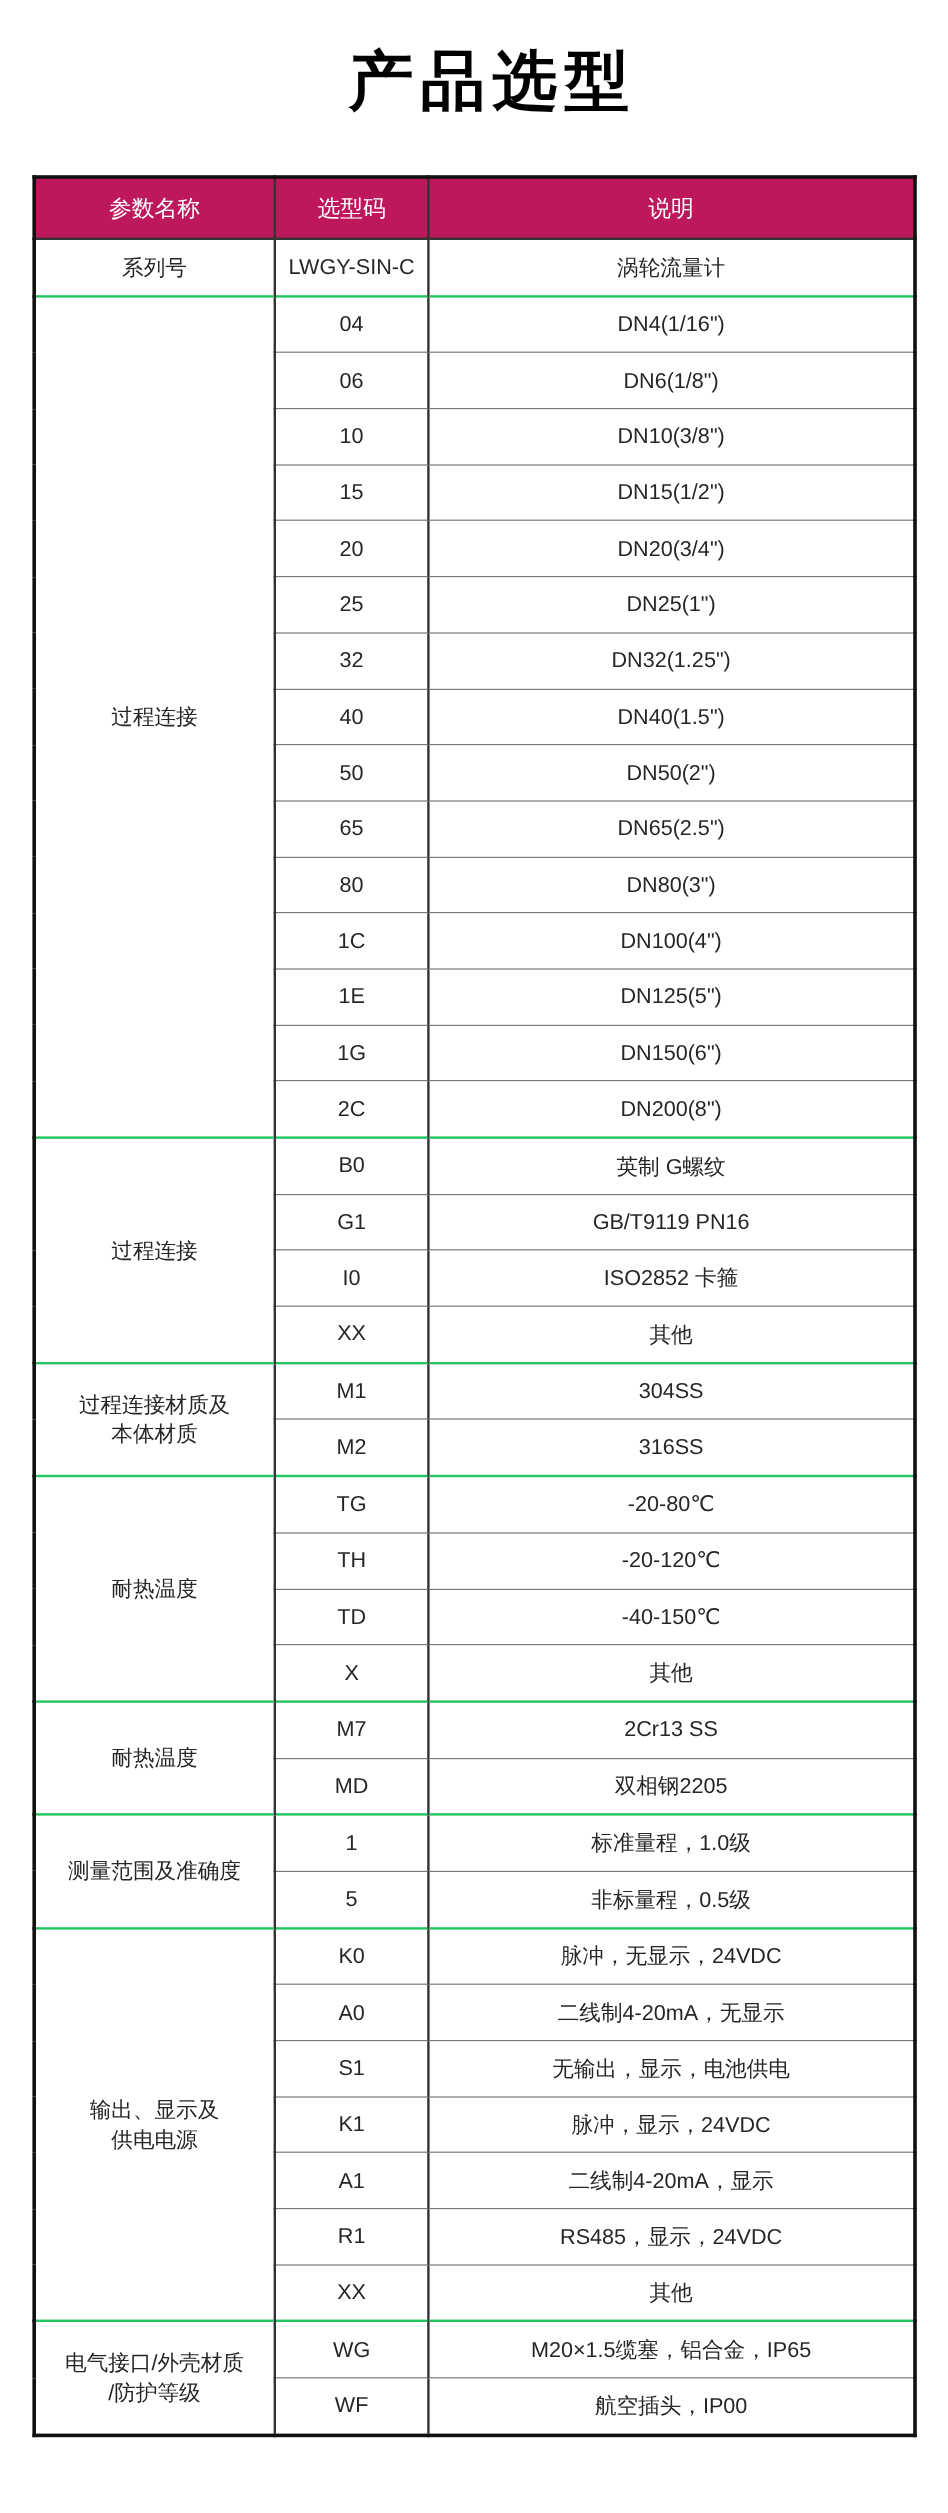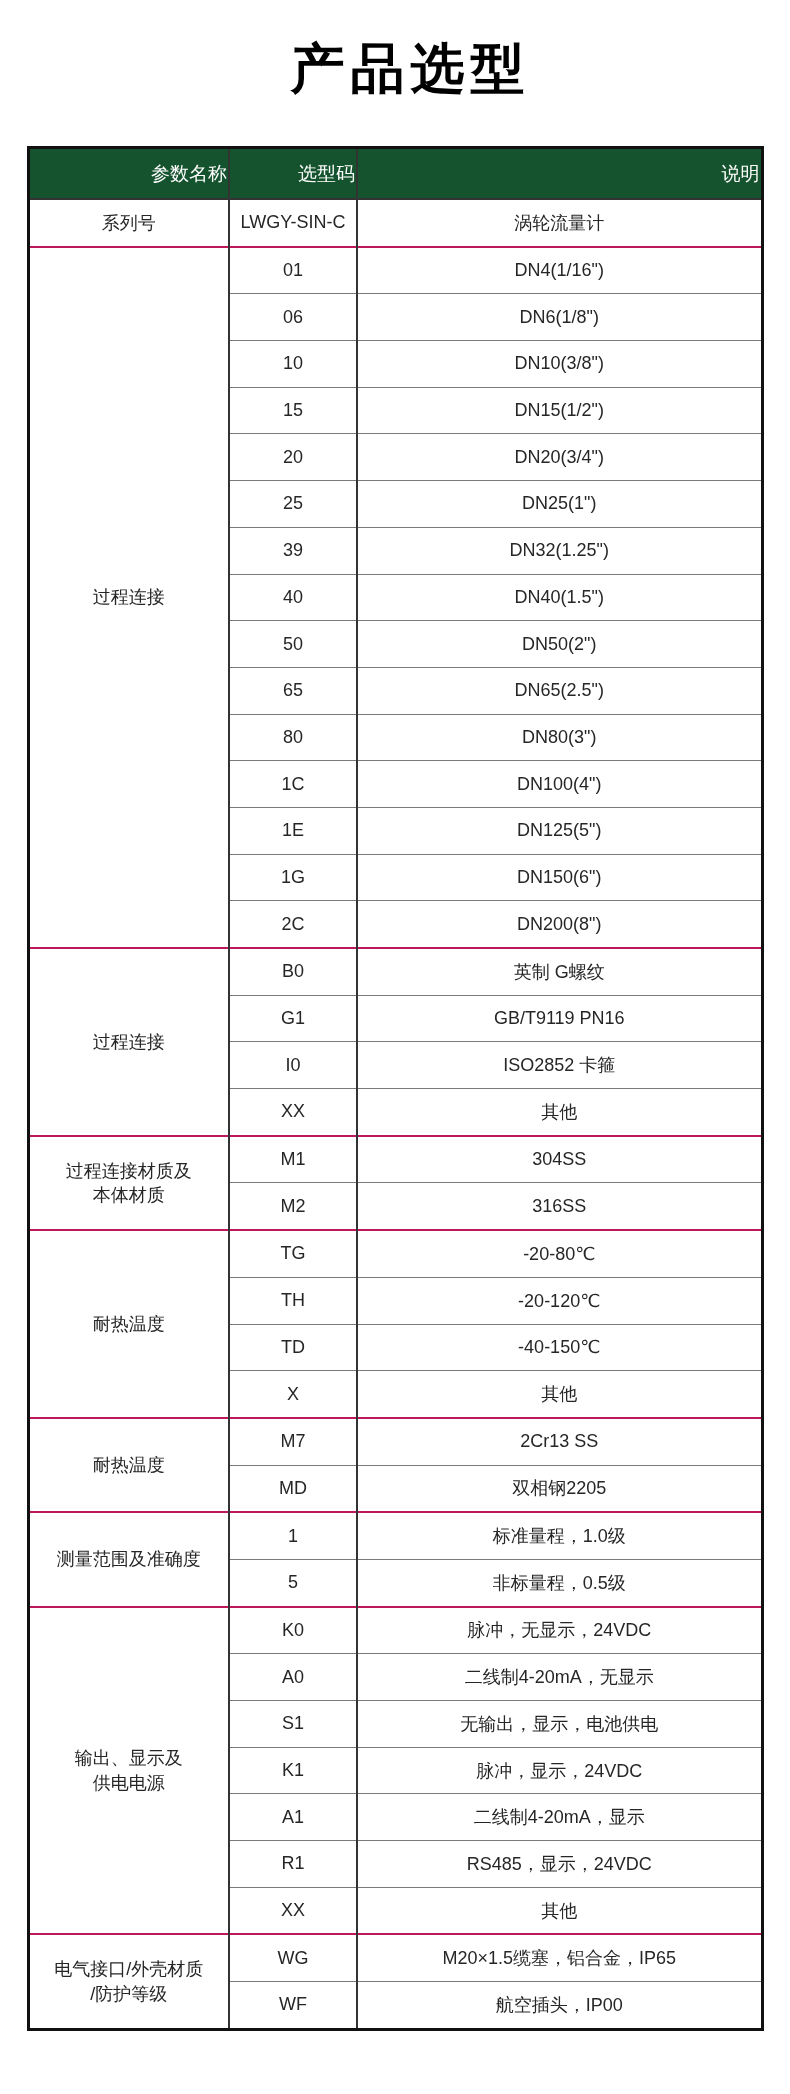--- a/index.html
+++ b/index.html
@@ -21,40 +21,39 @@
     margin:38px auto 0 auto;
     width:734px;
     border-collapse:collapse;
     table-layout:fixed;
     border:3px solid #111111;
   }
   col.c1{width:201px;}
   col.c2{width:128px;}
   col.c3{width:405px;}
   th{
-    background:#14532d;
+    background:#be185d;
     color:#ffffff;
     font-weight:normal;
     font-size:19px;
     height:47px;
     border:2px solid #333333;
-    text-align:right;
   }
   td{
     font-size:18px;
     height:45.7px;
     text-align:center;
     vertical-align:middle;
     padding:0 4px;
     border-left:2px solid #333333;
     border-right:2px solid #333333;
     border-top:1.5px solid #7a7a7a;
     border-bottom:1.5px solid #7a7a7a;
   }
-  tr.section-start td{border-top:2px solid #be185d;margin-left:30px;}
+  tr.section-start td{border-top:2px solid #22c55e;margin-left:30px;}
   td.param{
     white-space:pre-line;
     line-height:1.35;
   }
 </style>
 </head>
 <body>
 
 <h1 class="page-title">产品选型</h1>
 
@@ -74,21 +73,21 @@
   <tbody>
 
     <tr class="section-start">
       <td class="param" rowspan="1">系列号</td>
       <td class="code">LWGY-SIN-C</td>
       <td class="desc">涡轮流量计</td>
     </tr>
 
     <tr class="section-start">
       <td class="param" rowspan="15">过程连接</td>
-      <td class="code">01</td>
+      <td class="code">04</td>
       <td class="desc">DN4(1/16")</td>
     </tr>
     <tr>
       <td class="code">06</td>
       <td class="desc">DN6(1/8")</td>
     </tr>
     <tr>
       <td class="code">10</td>
       <td class="desc">DN10(3/8")</td>
     </tr>
@@ -98,21 +97,21 @@
     </tr>
     <tr>
       <td class="code">20</td>
       <td class="desc">DN20(3/4")</td>
     </tr>
     <tr>
       <td class="code">25</td>
       <td class="desc">DN25(1")</td>
     </tr>
     <tr>
-      <td class="code">39</td>
+      <td class="code">32</td>
       <td class="desc">DN32(1.25")</td>
     </tr>
     <tr>
       <td class="code">40</td>
       <td class="desc">DN40(1.5")</td>
     </tr>
     <tr>
       <td class="code">50</td>
       <td class="desc">DN50(2")</td>
     </tr>

